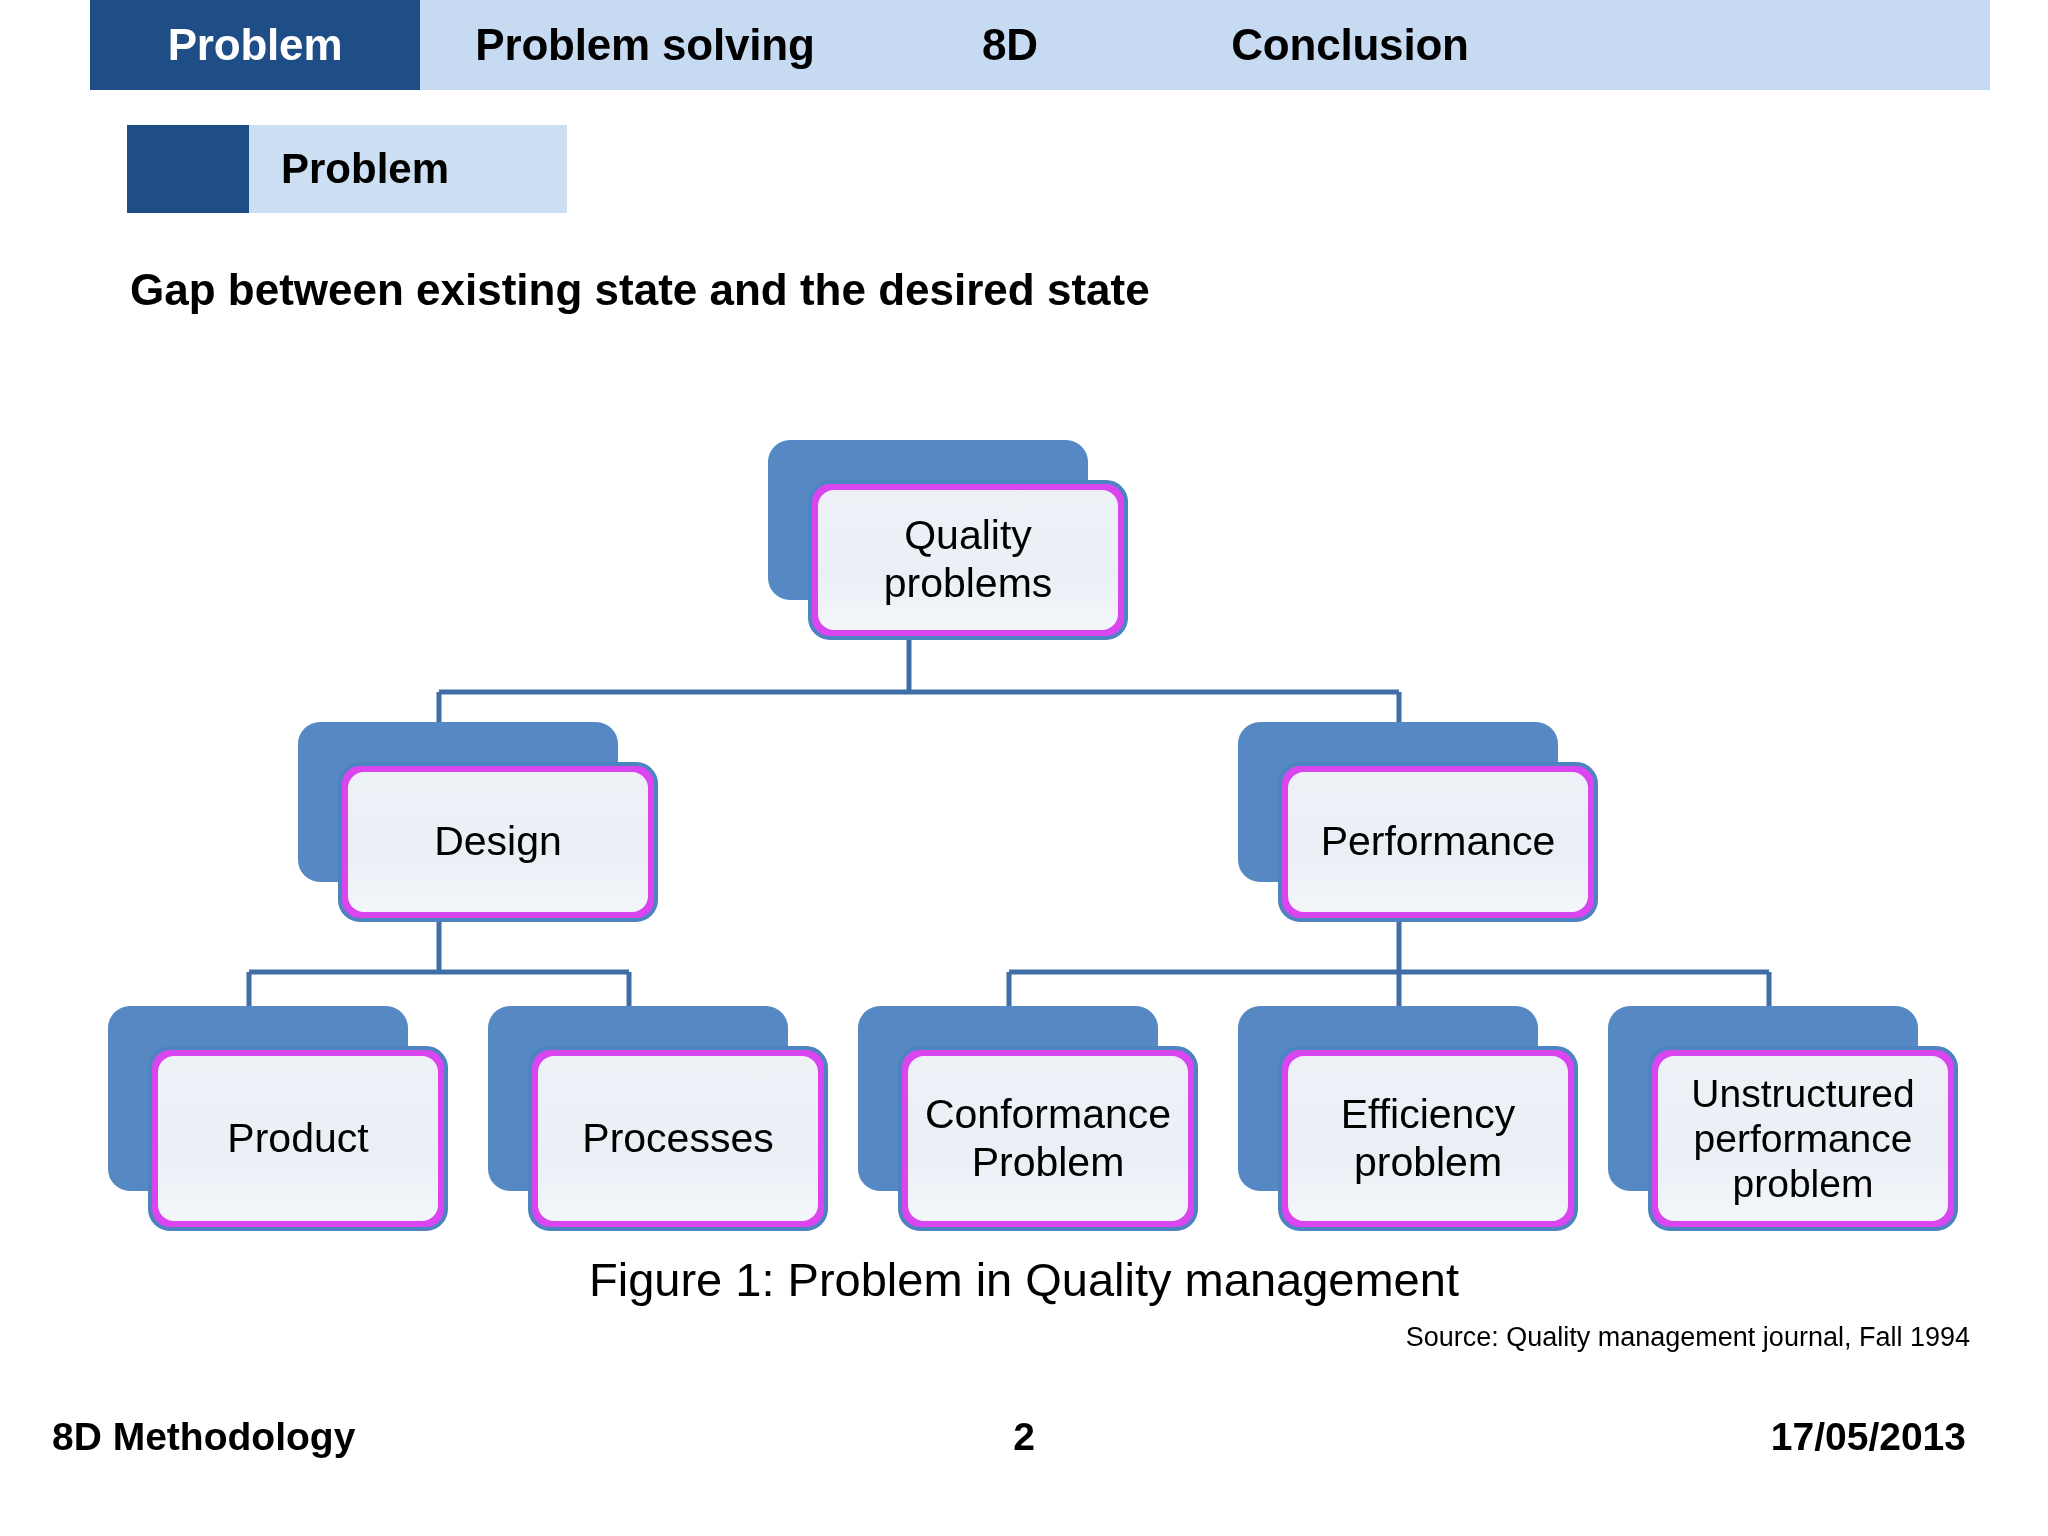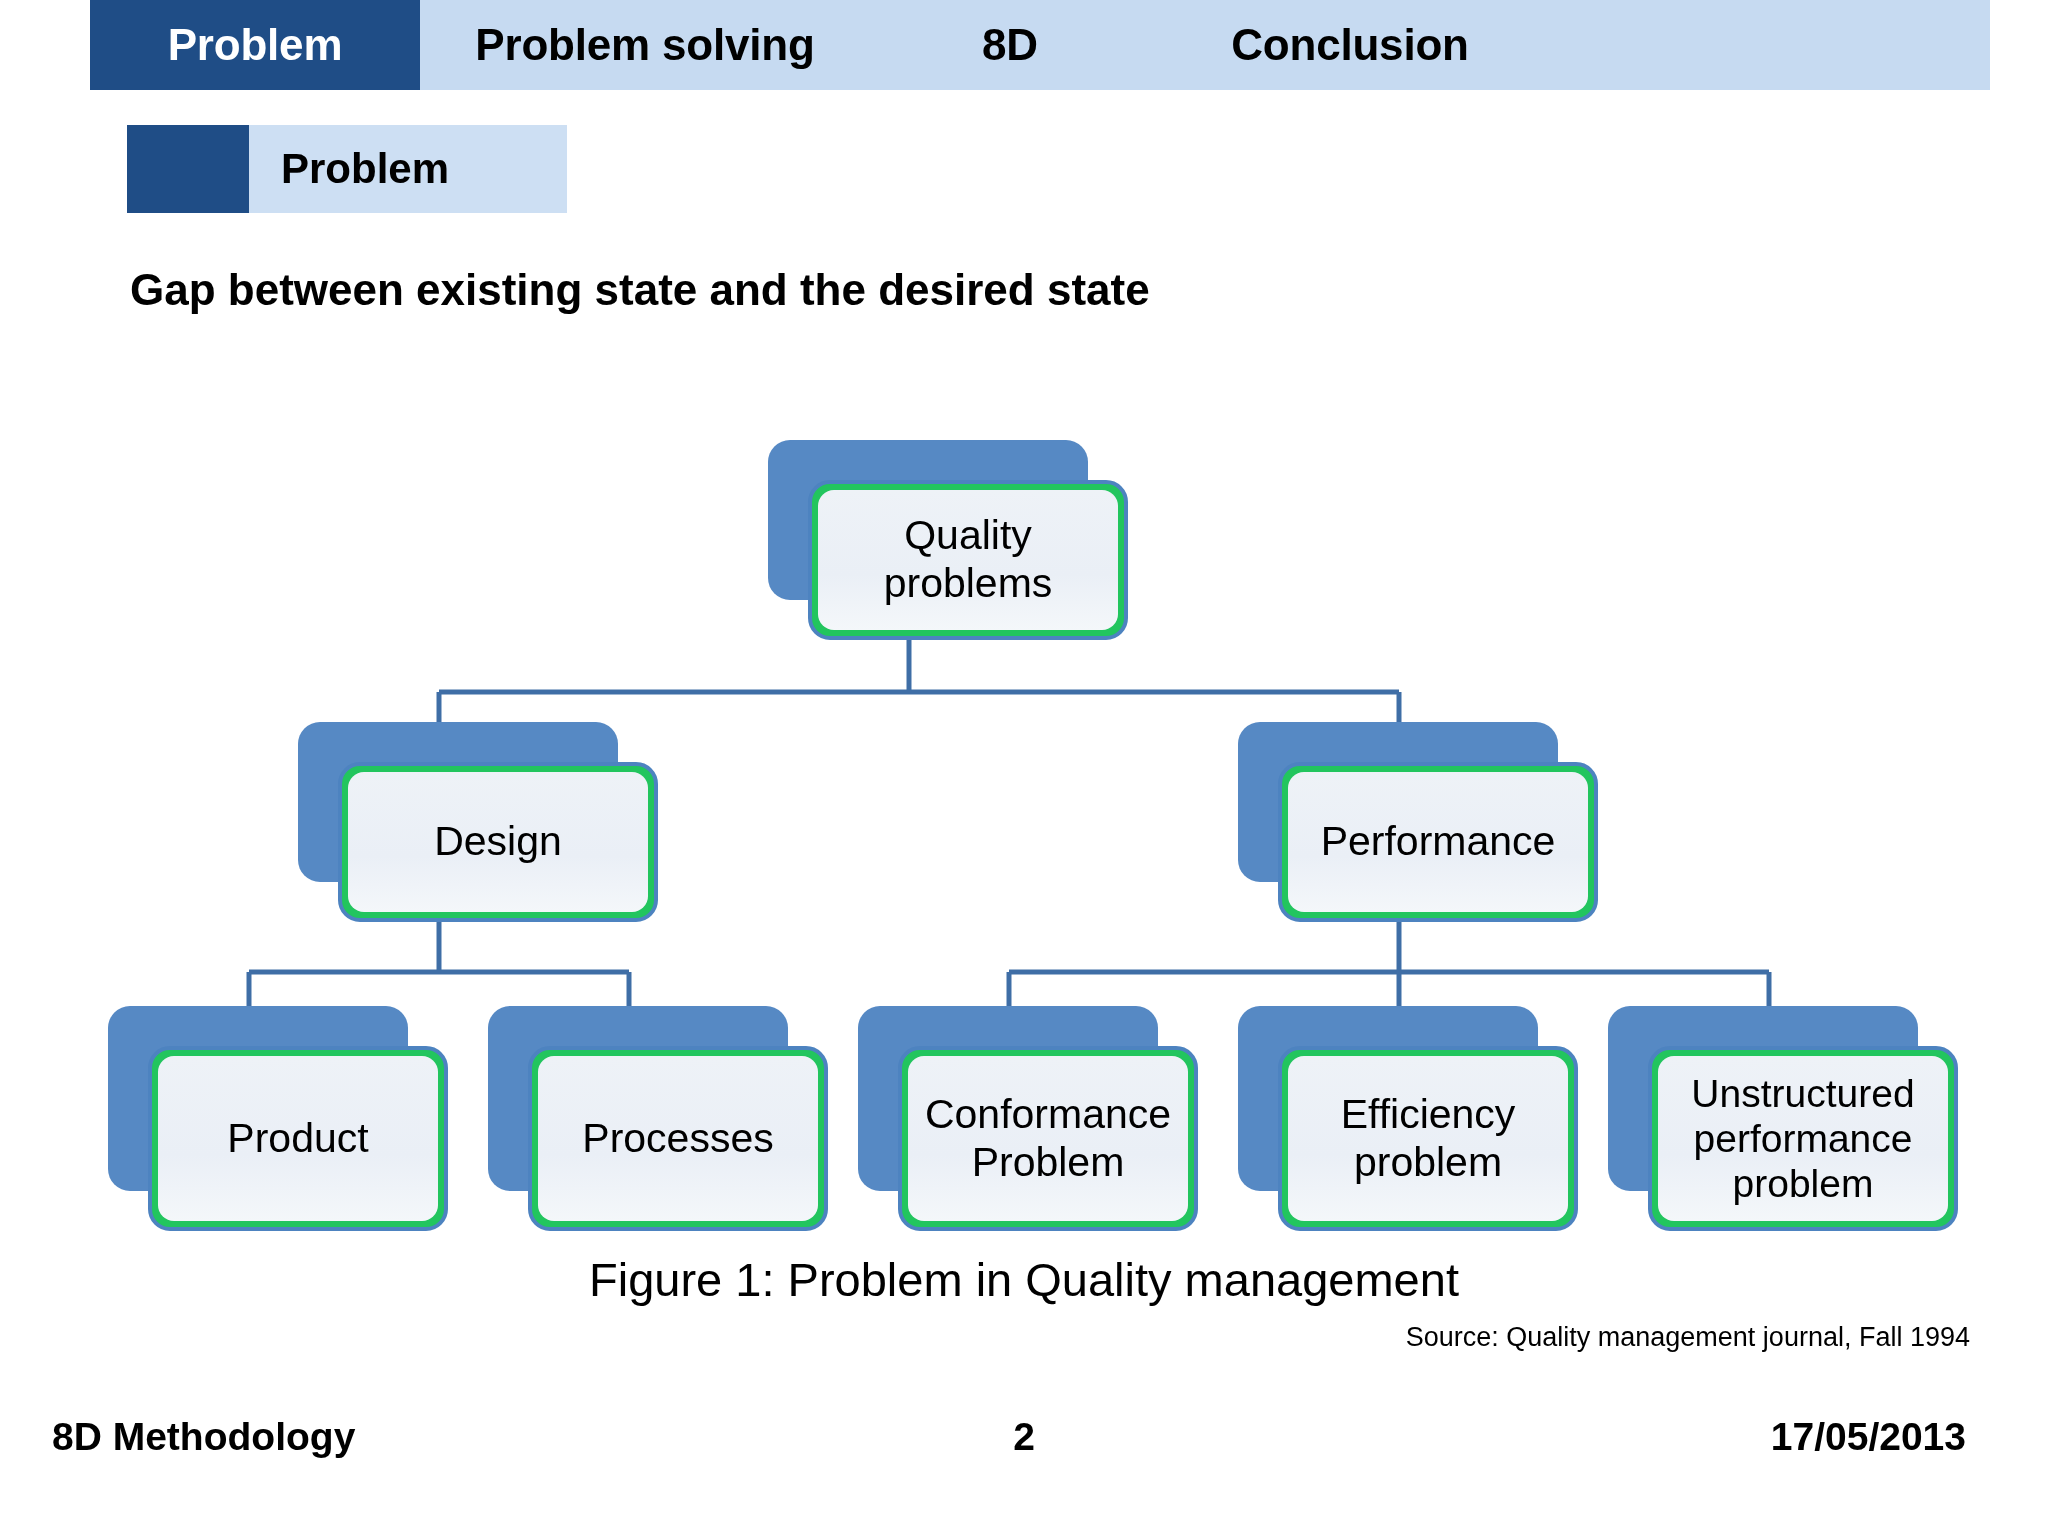--- a/index.html
+++ b/index.html
@@ -102,21 +102,21 @@
   .node-back {
     position: absolute;
     left: 0;
     top: 0;
     border-radius: 22px;
     background: #5689c4;
   }
   .node-front {
     position: absolute;
     border-radius: 22px;
-    background: #22c55e;
+    background: #d946ef;
     border: 4px solid #4d83c0;
     box-sizing: border-box;
   }
   .node-inner {
     position: absolute;
     left: 6px;
     top: 6px;
     right: 6px;
     bottom: 6px;
     border-radius: 16px;

